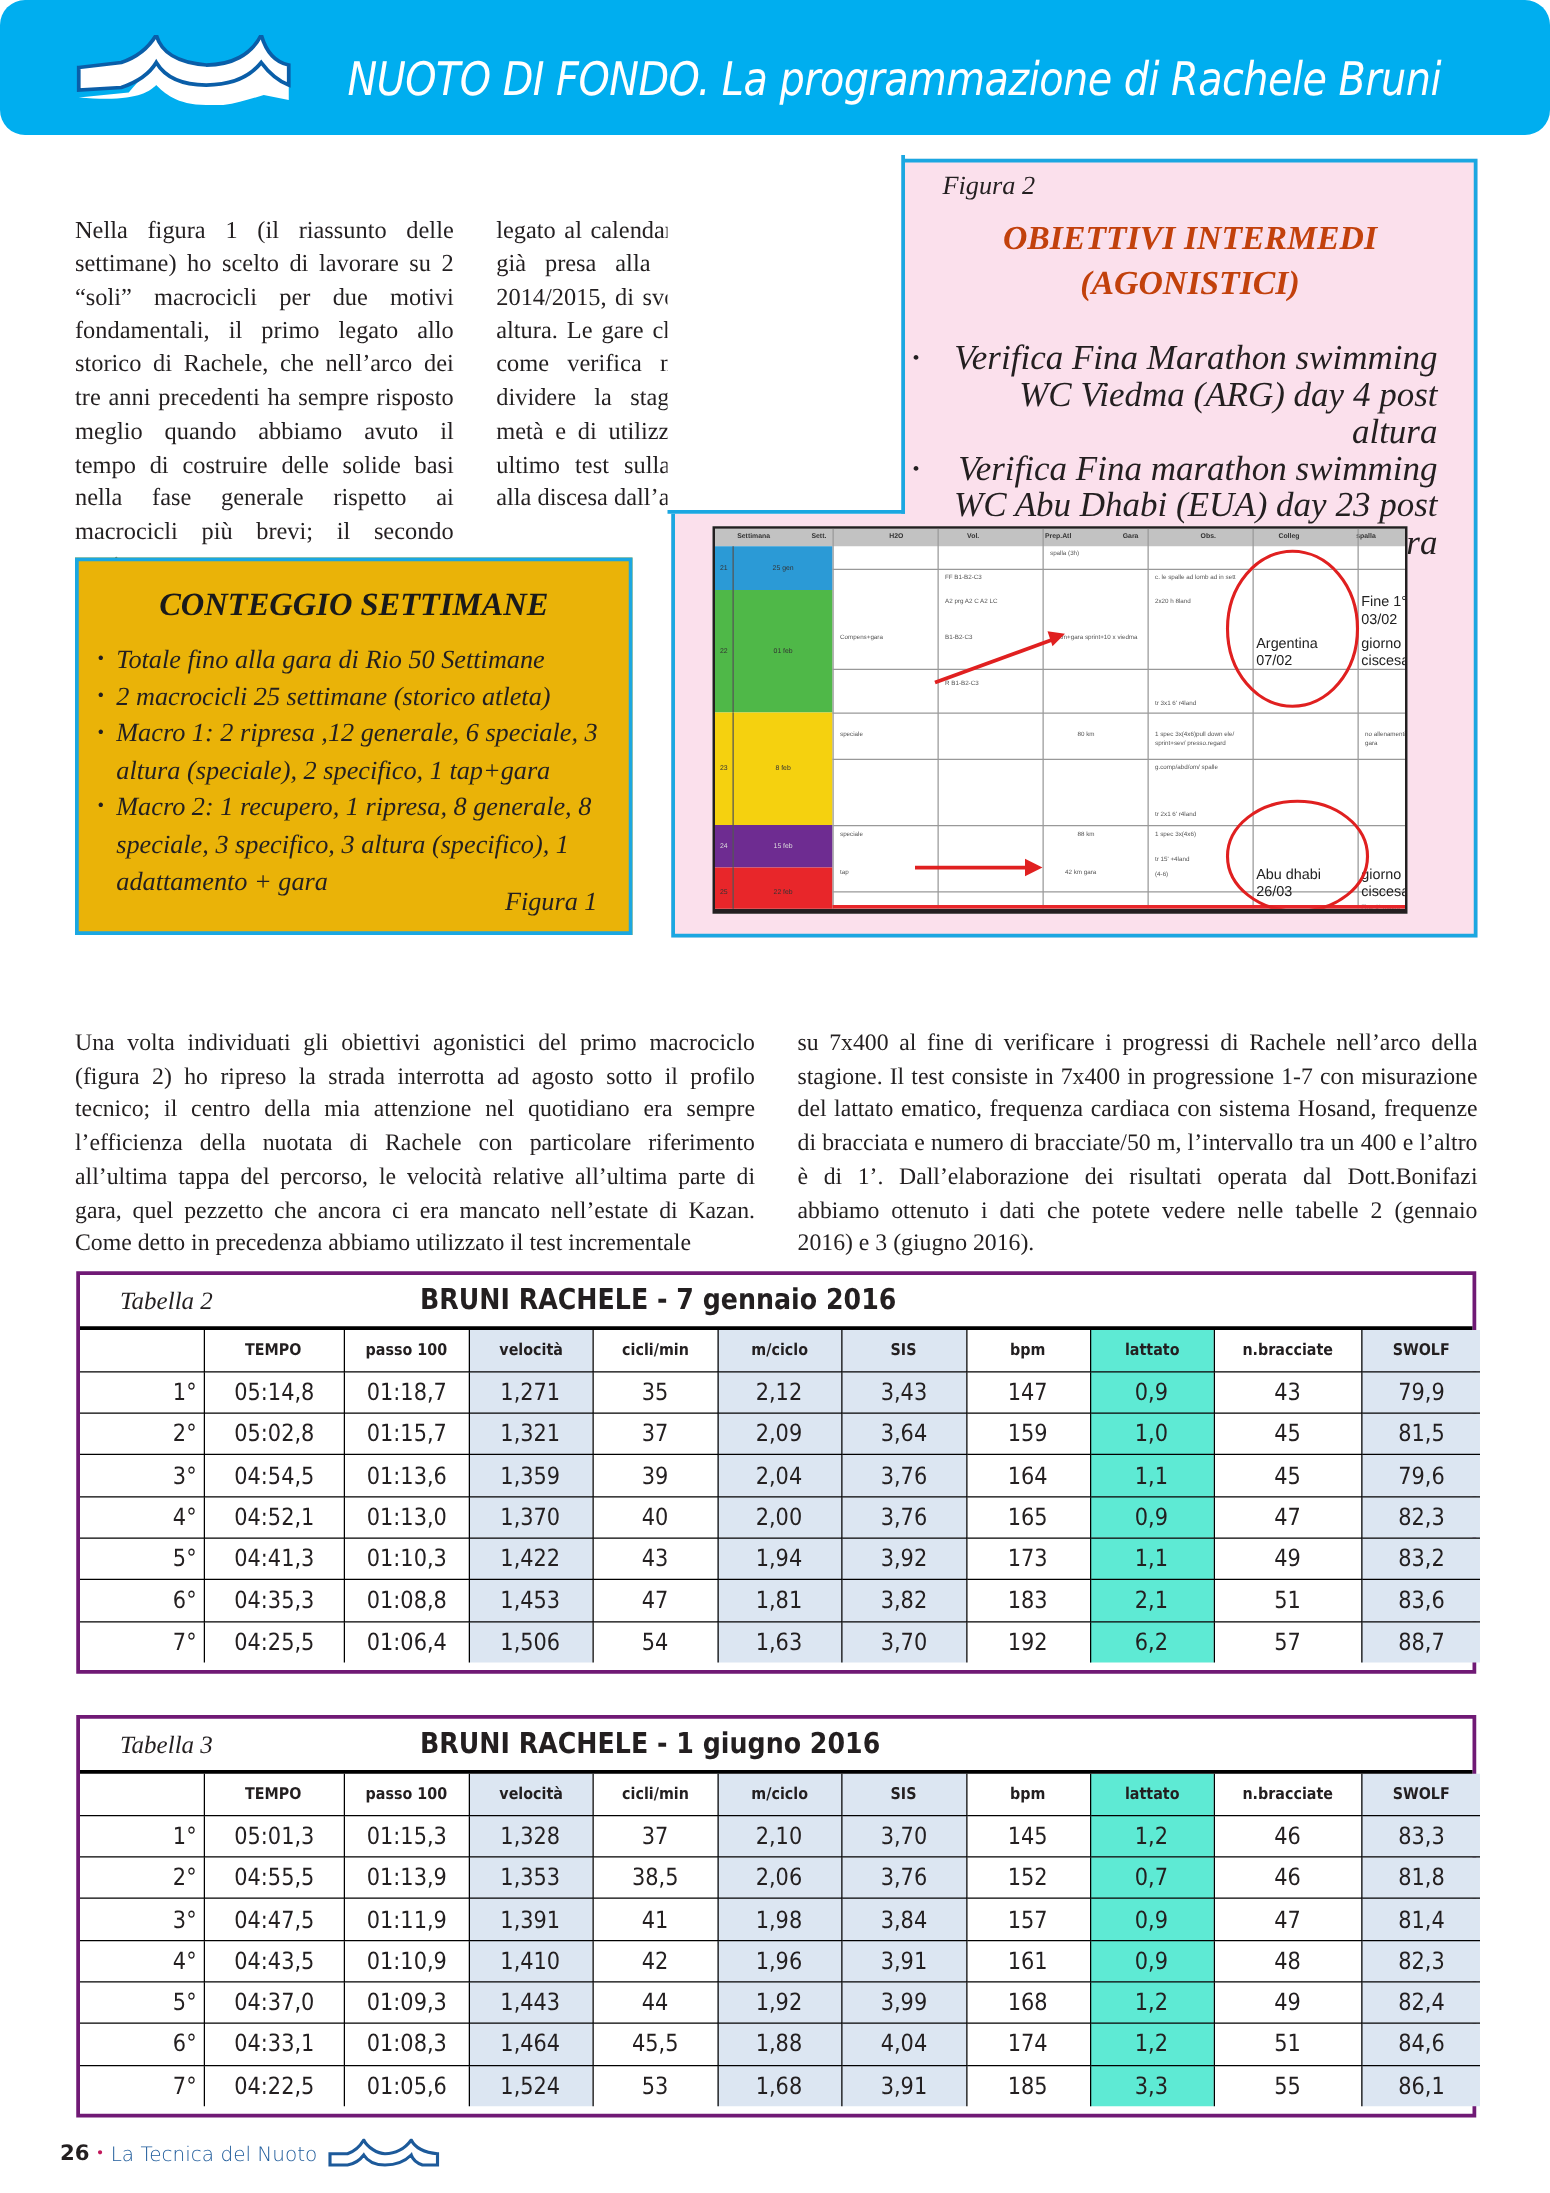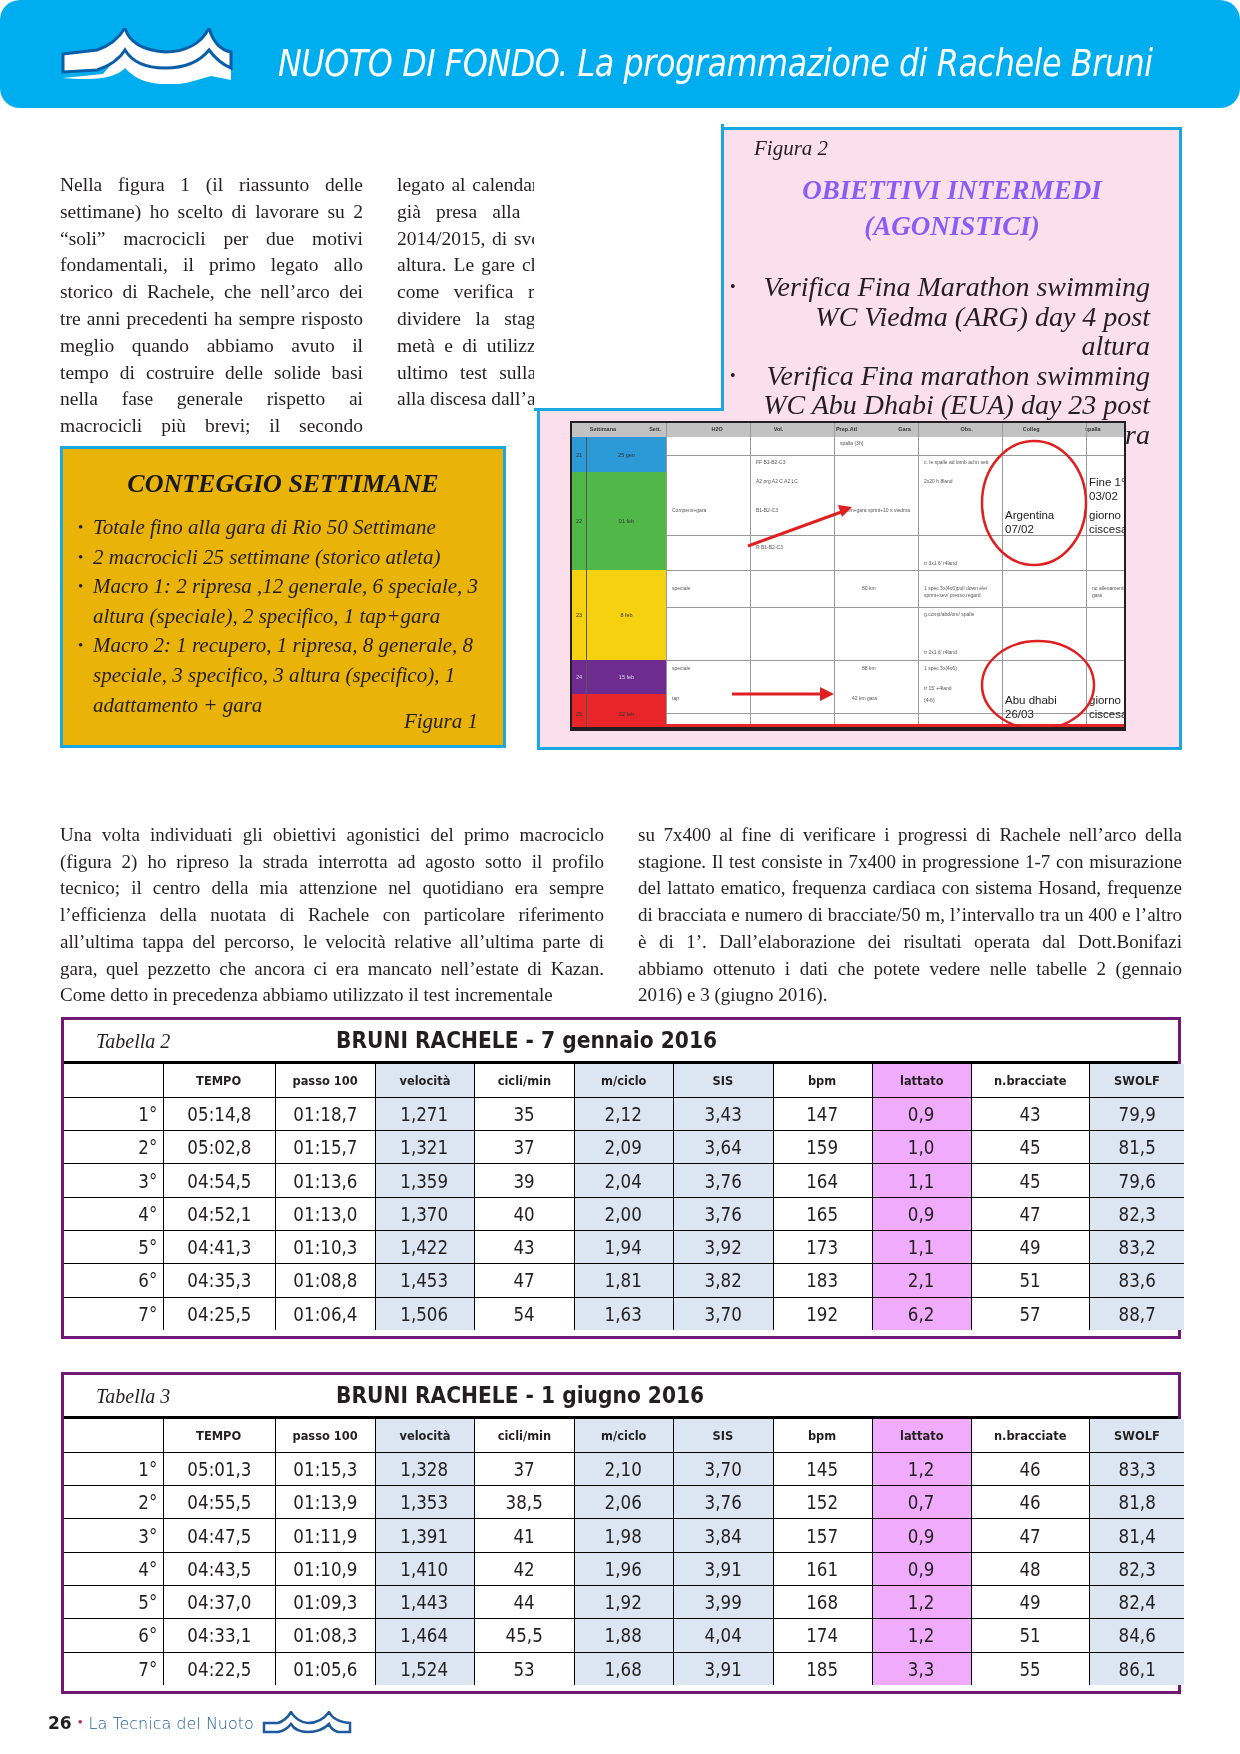--- a/index.html
+++ b/index.html
@@ -13,21 +13,21 @@
   .body-text { position: absolute; font-size: 19.5px; line-height: 26.8px; text-align: justify; color: #231f20; }
   .body-text p { hyphens: manual; margin-top: 25px; }
   .col1 { left: 60px; top: 147px; width: 303px; }
   .col2 { left: 397px; top: 147px; width: 302px; }
   .col3 { left: 60px; top: 797px; width: 544px; font-size: 19px; line-height: 26.7px; }
   .col4 { left: 638px; top: 797px; width: 544px; font-size: 19px; line-height: 26.7px; }
 
   .fig2-box { position: absolute; left: 537px; top: 127px; width: 645px; height: 623px; background: #fbe0ec; border: 3px solid #1ba7e1; }
   .fig2-cutout { position: absolute; left: 534px; top: 124px; width: 190px; height: 287px; background: #ffffff; border-right: 3px solid #1ba7e1; border-bottom: 3px solid #1ba7e1; }
   .fig2-label { position: absolute; left: 754px; top: 136px; font-style: italic; font-size: 21px; }
-  .fig2-title { position: absolute; left: 724px; top: 172px; width: 456px; text-align: center; font-style: italic; font-weight: bold; font-size: 27px; line-height: 36px; color: #8b5cf6; }
+  .fig2-title { position: absolute; left: 724px; top: 172px; width: 456px; text-align: center; font-style: italic; font-weight: bold; font-size: 27px; line-height: 36px; color: #c2410c; }
   .fig2-list { position: absolute; left: 730px; top: 272px; width: 420px; font-style: italic; font-size: 28px; line-height: 29.5px; list-style: none; text-align: right; }
   .fig2-list li { position: relative; padding-left: 18px; }
   .fig2-list li::before { content: "\2022"; position: absolute; left: 0; top: 0; font-style: normal; font-size: 16px; }
 
   .sched { position: absolute; left: 570px; top: 421px; width: 556px; height: 310px; background: #ffffff; border: 2px solid #231f20; border-bottom: 4px solid #231f20; font-family: "Liberation Sans", sans-serif; overflow: hidden; }
   .sched-head { position: absolute; left: 0; top: 0; width: 100%; height: 14px; background: #c2c2c2; display: flex; font-size: 5.5px; font-weight: bold; color: #333; }
   .sched-head span { display: block; padding: 3px 0 0 6px; }
   .sched .vline { position: absolute; top: 0; bottom: 0; width: 1px; background: #999; }
   .sched .hline { position: absolute; left: 94px; right: 0; height: 1px; background: #999; }
   .sched .week { position: absolute; left: 0; width: 94px; display: flex; align-items: center; font-size: 5.5px; color: #333; }
@@ -51,21 +51,21 @@
   .dtable .tcap { position: relative; height: 44px; border-bottom: 3px solid #000; }
   .dtable .tlabel { position: absolute; left: 32px; top: 10px; font-family: "Liberation Serif", serif; font-style: italic; font-size: 20px; }
   .dtable .ttitle { position: absolute; left: 272px; top: 7px; font-weight: bold; font-size: 23px; transform: scaleX(0.88); transform-origin: left top; white-space: nowrap; }
   .dtable table { border-collapse: collapse; width: 100%; table-layout: fixed; }
   .dtable td, .dtable th { height: 33.3px; border-right: 1px solid #000; border-bottom: 1px solid #000; text-align: center; font-size: 19px; font-weight: normal; padding: 0; }
   .dtable th { font-weight: bold; font-size: 13px; }
   .dtable tr:last-child td { border-bottom: none; }
   .dtable td:last-child, .dtable th:last-child { border-right: none; }
   .dtable td.rowlab { text-align: right; padding-right: 4px; }
   .dtable .shade { background: #dce6f2; }
-  .dtable .shade2 { background: #f0abfc; }
+  .dtable .shade2 { background: #5eead4; }
   .dtable .cond { display: inline-block; transform: scaleX(0.88); }
 
   .footer { position: absolute; left: 48px; top: 1708px; height: 30px; display: flex; align-items: center; }
   .footer .pnum { font-family: "DejaVu Sans", sans-serif; font-weight: bold; font-size: 17px; color: #231f20; }
   .footer .dot { color: #c2185b; font-size: 14px; margin: 0 6px; }
   .footer .mag { font-family: "DejaVu Sans", sans-serif; font-weight: 200; font-size: 16px; color: #1d5a9a; }
   .footer svg { margin-left: 8px; }
 </style>
 </head>
 <body>

